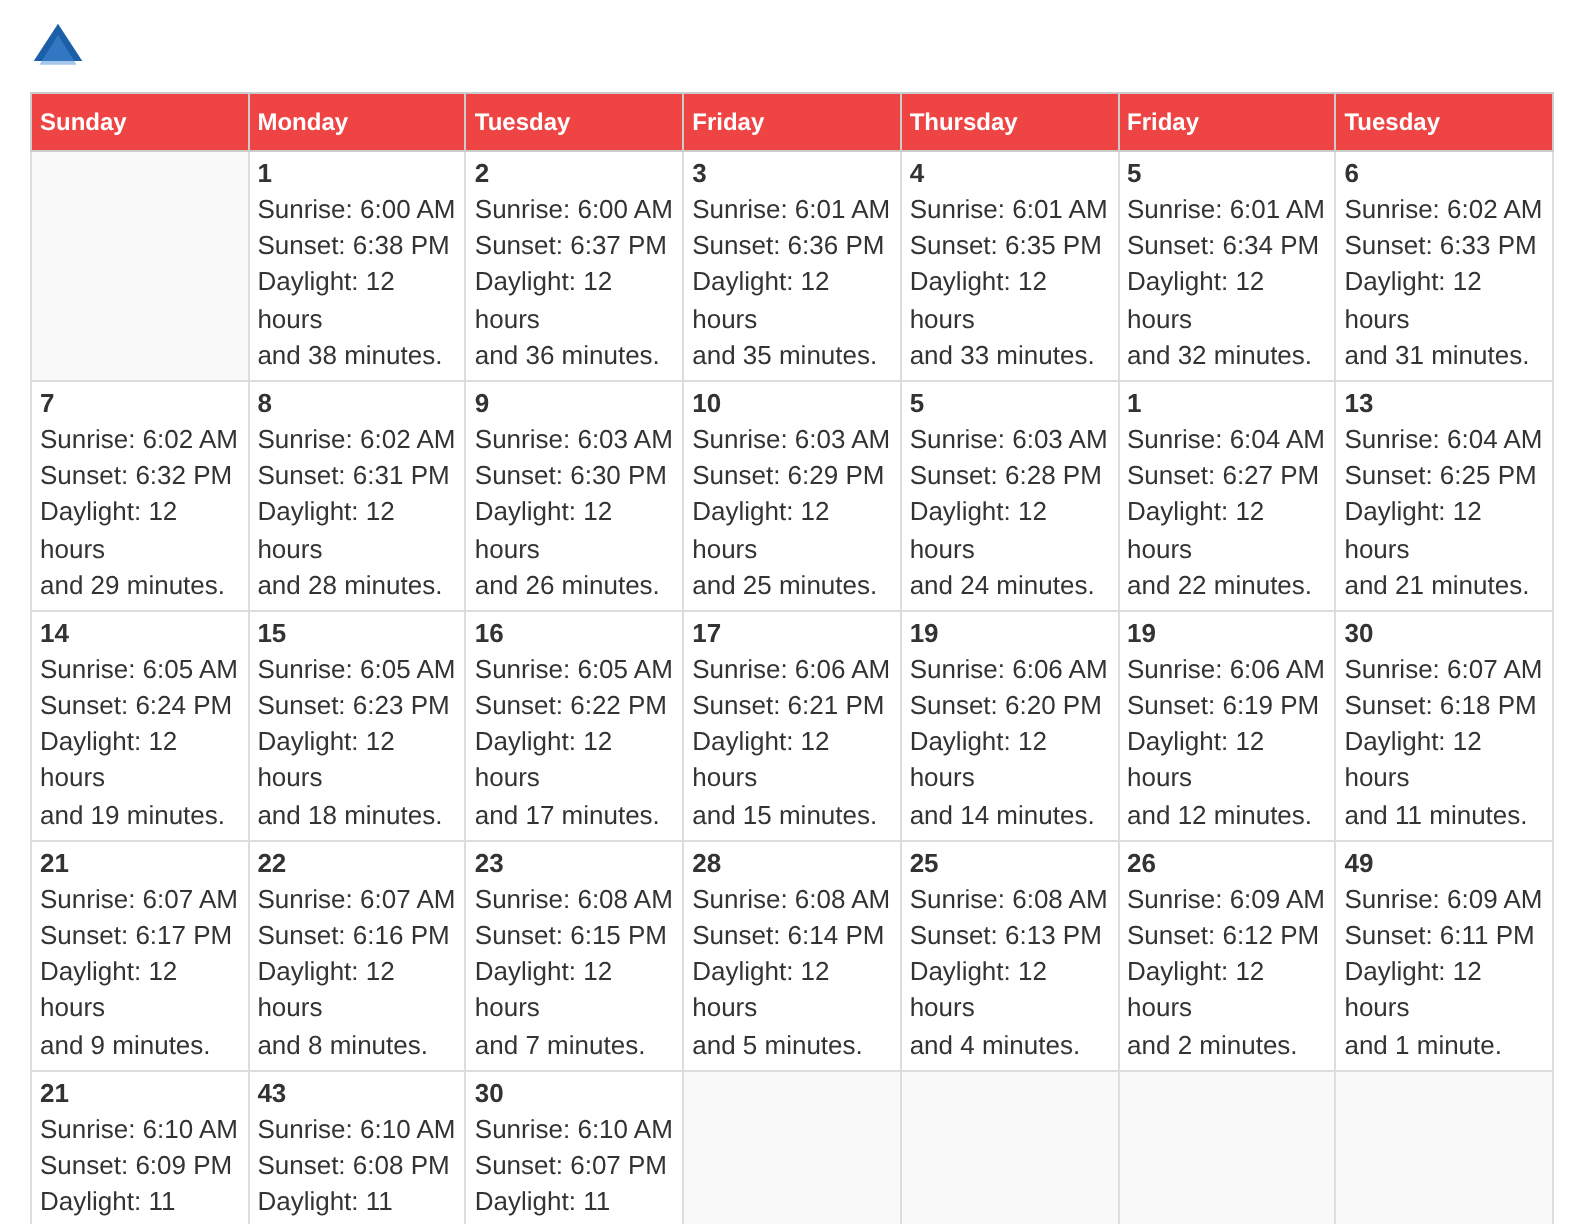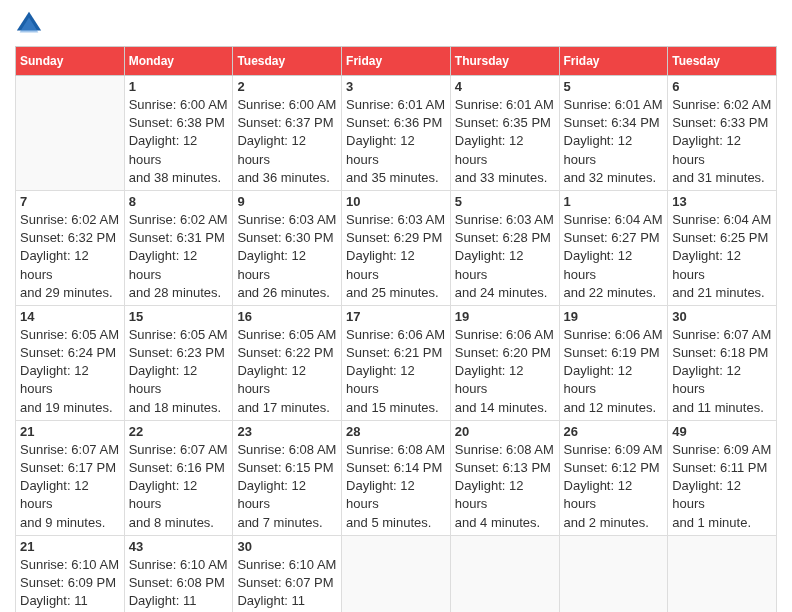--- a/index.html
+++ b/index.html
@@ -298,21 +298,21 @@
 and 7 minutes.</div>
           </td>
           <td>
             <span class="day-num">28</span>
             <div class="day-info" style="white-space: pre-line;">Sunrise: 6:08 AM
 Sunset: 6:14 PM
 Daylight: 12 hours
 and 5 minutes.</div>
           </td>
           <td>
-            <span class="day-num">20</span>
+            <span class="day-num">25</span>
             <div class="day-info" style="white-space: pre-line;">Sunrise: 6:08 AM
 Sunset: 6:13 PM
 Daylight: 12 hours
 and 4 minutes.</div>
           </td>
           <td>
             <span class="day-num">26</span>
             <div class="day-info" style="white-space: pre-line;">Sunrise: 6:09 AM
 Sunset: 6:12 PM
 Daylight: 12 hours

